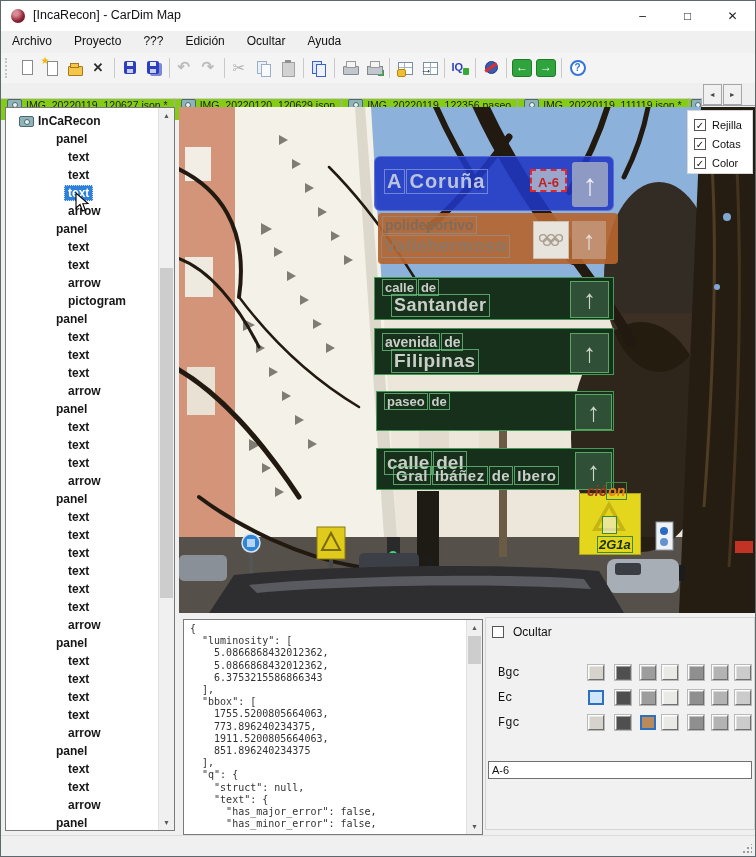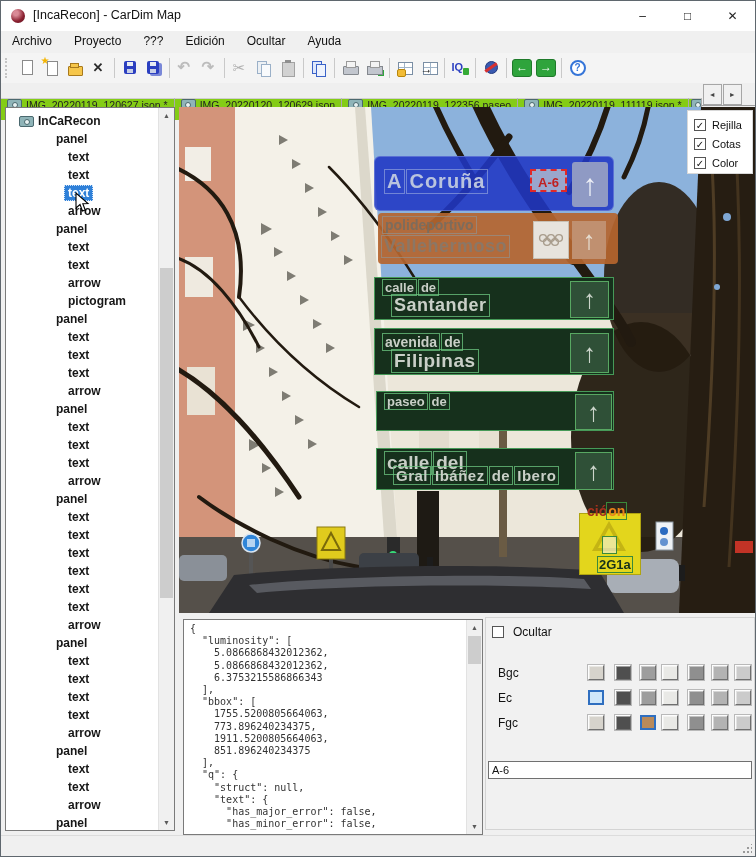--- a/index.html
+++ b/index.html
@@ -126,21 +126,21 @@
   #sign-filipinas{left:195px;top:221px;width:240px;height:47px;}
   #sign-filipinas .l1{top:5px;font-size:14px;} #sign-filipinas .l2{top:21px;font-size:19px;}
   #sign-filipinas .arrowbox{left:195px;top:4px;width:37px;height:38px;}
   #sign-sales{left:197px;top:284px;width:238px;height:40px;}
   #sign-sales .l1{top:2px;font-size:13px;} #sign-sales .l2{top:16px;font-size:16px;}
   #sign-sales .arrowbox{left:198px;top:2px;width:35px;height:34px;}
   #sign-ibero{left:197px;top:341px;width:238px;height:42px;}
   #sign-ibero .l1{top:3px;font-size:19px;} #sign-ibero .l2{top:18px;font-size:15px;}
   #sign-ibero .arrowbox{left:198px;top:3px;width:35px;height:36px;}
   
-  #sign-works{left:400px;top:398px;width:72px;height:68px;}
+  #sign-works{left:400px;top:378px;width:72px;height:68px;font-style:italic;}
   #sign-works .plate{position:absolute;left:0;top:8px;width:60px;height:60px;background:#e3d61c;border:1px solid #b0a410;}
   #sign-works .works-top{position:absolute;left:8px;top:-2px;font-size:14px;font-weight:bold;}
   #sign-works .wprefix{color:#a5321e;}
   #sign-works .wboxed{color:#e8821a;outline:1px solid #3a8a3a;padding:0 1px;}
   #sign-works .wtriangle{position:absolute;left:13px;top:16px;width:0;height:0;
       border-left:17px solid transparent;border-right:17px solid transparent;border-bottom:30px solid #c4b414;}
   #sign-works .wtriangle::after{content:"";position:absolute;left:-11px;top:7px;width:0;height:0;
       border-left:11px solid transparent;border-right:11px solid transparent;border-bottom:20px solid #e3d61c;}
   #sign-works .wgreenbox{position:absolute;left:24px;top:32px;width:13px;height:16px;outline:1px solid #3a8a3a;background:rgba(240,240,230,.6);}
   #sign-works .wcode{position:absolute;left:19px;top:52px;font-size:13px;font-weight:bold;color:#15301a;
@@ -154,21 +154,21 @@
   .lbl{font-size:11px;color:#111;margin-left:6px;}
   
   #jsonpanel{position:absolute;left:182px;top:618px;width:298px;height:214px;background:#fff;border:1px solid #7a7a7a;overflow:hidden;}
   #jsonpre{margin:0;padding:3px 6px;font-family:"DejaVu Sans Mono",monospace;font-size:10px;line-height:12.2px;color:#333;}
   
   #propspanel{position:absolute;left:484px;top:616px;width:270px;height:213px;background:#f1f1f1;border:1px solid #d4d4d4;box-sizing:border-box;}
   #ocultar-row{position:absolute;left:6px;top:7px;display:flex;align-items:center;}
   #ocultar-row .lbl{font-size:12px;margin-left:9px;}
   #swatchrows{position:absolute;left:0;top:47px;width:268px;}
   .prow{position:relative;height:15px;margin-bottom:10px;}
-  .plabel{position:absolute;left:12px;top:1px;font-size:12px;color:#111;}
+  .plabel{position:absolute;left:12px;top:1px;font-size:12px;color:#111;font-family:Liberation Mono, monospace;}
   .swatch{position:absolute;top:0;width:16px;height:15px;box-sizing:border-box;
           border:1px solid;border-color:#fdfdfd #6f6f6f #6f6f6f #fdfdfd;box-shadow:inset 1px 1px 0 rgba(255,255,255,.45), 0 0 0 1px #b9b9b9;}
   .swsel{border:2px solid #2f6fc0;box-shadow:none;}
   #value-input{position:absolute;left:2px;top:143px;width:264px;height:18px;border:1px solid #707070;
                font-family:"Liberation Sans",sans-serif;font-size:11px;padding:1px 3px;box-sizing:border-box;color:#111;background:#fff;}
   
   #statusbar{position:absolute;left:0;top:834px;width:754px;height:21px;background:#f0f0f0;border-top:1px solid #dcdcdc;}
   #grip{position:absolute;right:3px;bottom:3px;width:10px;height:10px;
         background:radial-gradient(circle at 2px 8px,#9a9a9a 1px,transparent 1.4px),
                    radial-gradient(circle at 6px 8px,#9a9a9a 1px,transparent 1.4px),

